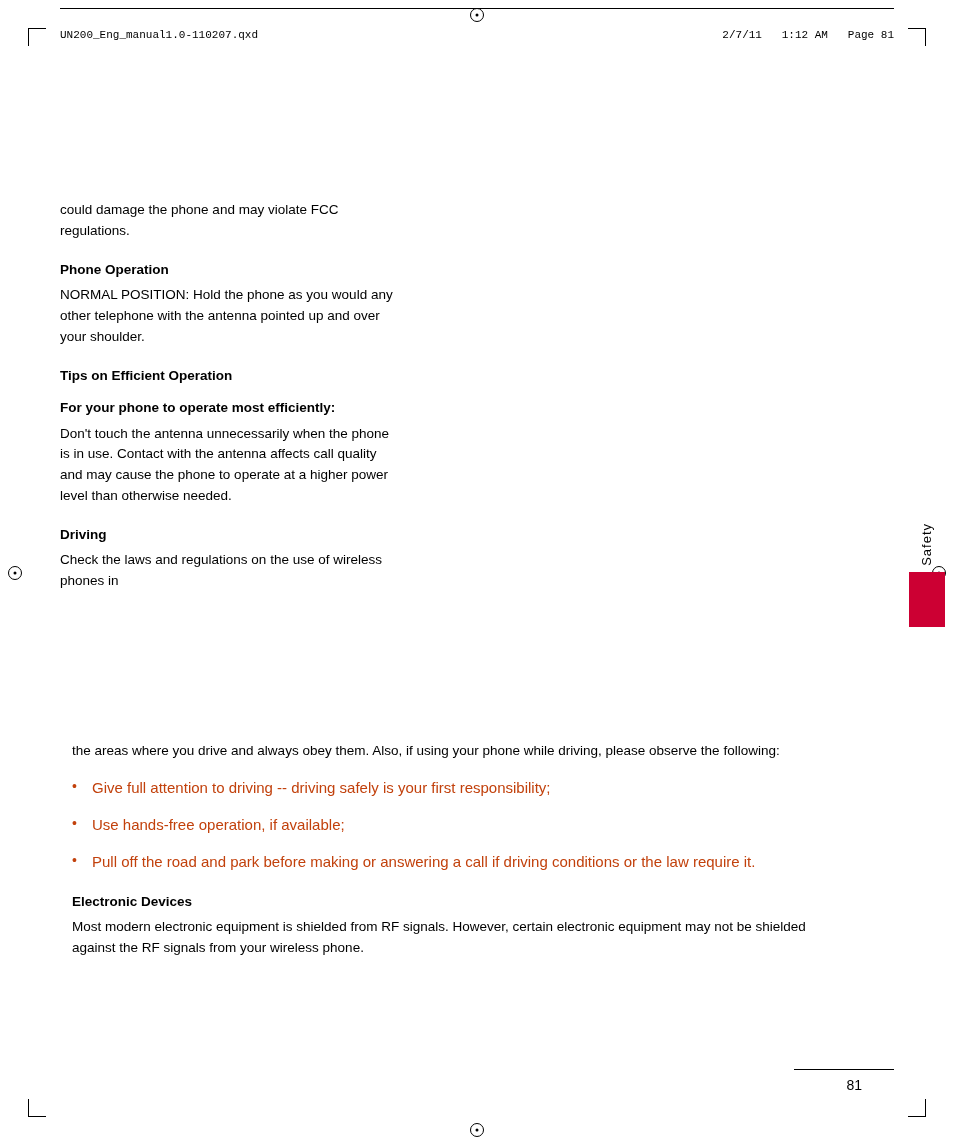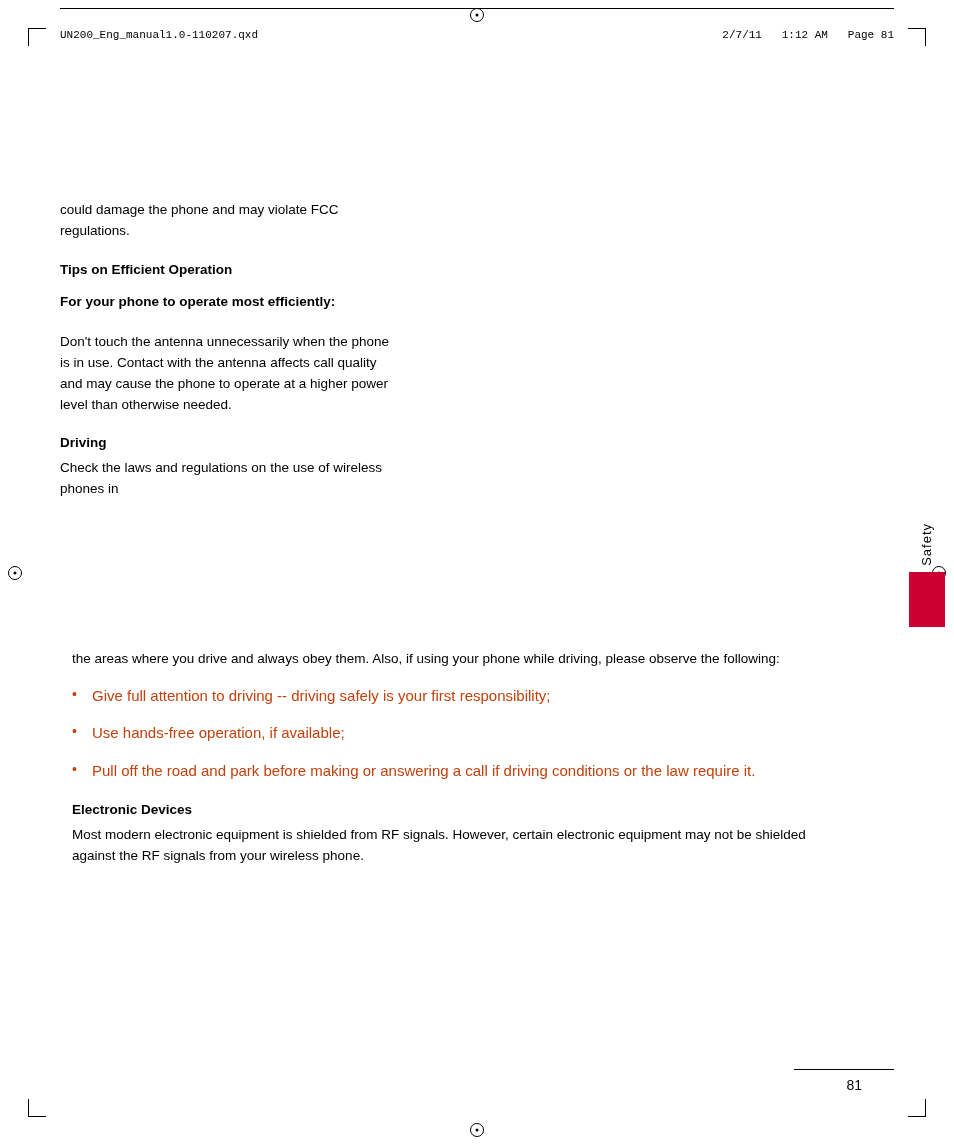--- a/index.html
+++ b/index.html
@@ -87,21 +87,21 @@
       margin-top: 20px;
       margin-bottom: 8px;
     }
 
     .sub-heading {
       font-size: 13.5px;
       font-weight: bold;
       color: #000;
       font-family: Arial, sans-serif;
       margin-top: 16px;
-      margin-bottom: 20px;
+      margin-bottom: 6px;
       line-height: 1.4;
     }
 
     .paragraph {
       font-size: 13.5px;
       line-height: 1.55;
       color: #000;
       font-family: Arial, sans-serif;
       margin-bottom: 14px;
     }
@@ -262,20 +262,24 @@
       <span>Page 81</span>
     </span>
   </div>
 
   <div style="position: absolute; top: 65px; left: 60px; right: 65px; bottom: 60px; display: flex; flex-direction: column;">
 
     <div style="width: 370px; padding-right: 28px; padding-top: 135px;">
 
       <p class="paragraph">could damage the phone and may violate FCC regulations.</p>
 
+      <div>
+        <div class="section-heading">Phone Operation</div>
+        <p class="paragraph">NORMAL POSITION: Hold the phone as you would any other telephone with the antenna pointed up and over your shoulder.</p>
+      </div>
 
       <div>
         <div class="section-heading">Tips on Efficient Operation</div>
         <div class="sub-heading">For your phone to operate most efficiently:</div>
         <p class="paragraph">Don't touch the antenna unnecessarily when the phone is in use. Contact with the antenna affects call quality and may cause the phone to operate at a higher power level than otherwise needed.</p>
       </div>
 
       <div>
         <div class="section-heading">Driving</div>
         <p class="paragraph">Check the laws and regulations on the use of wireless phones in</p>

